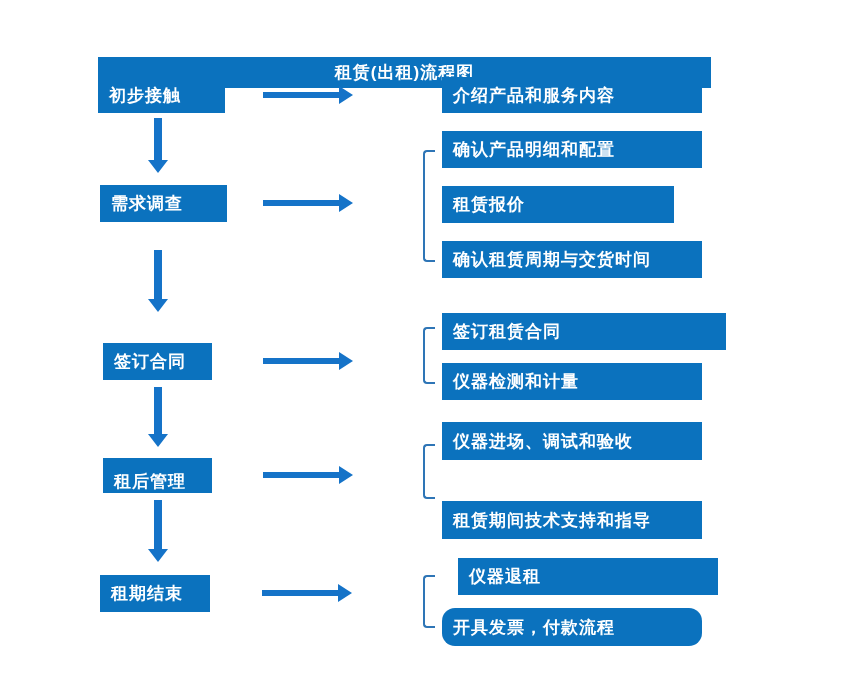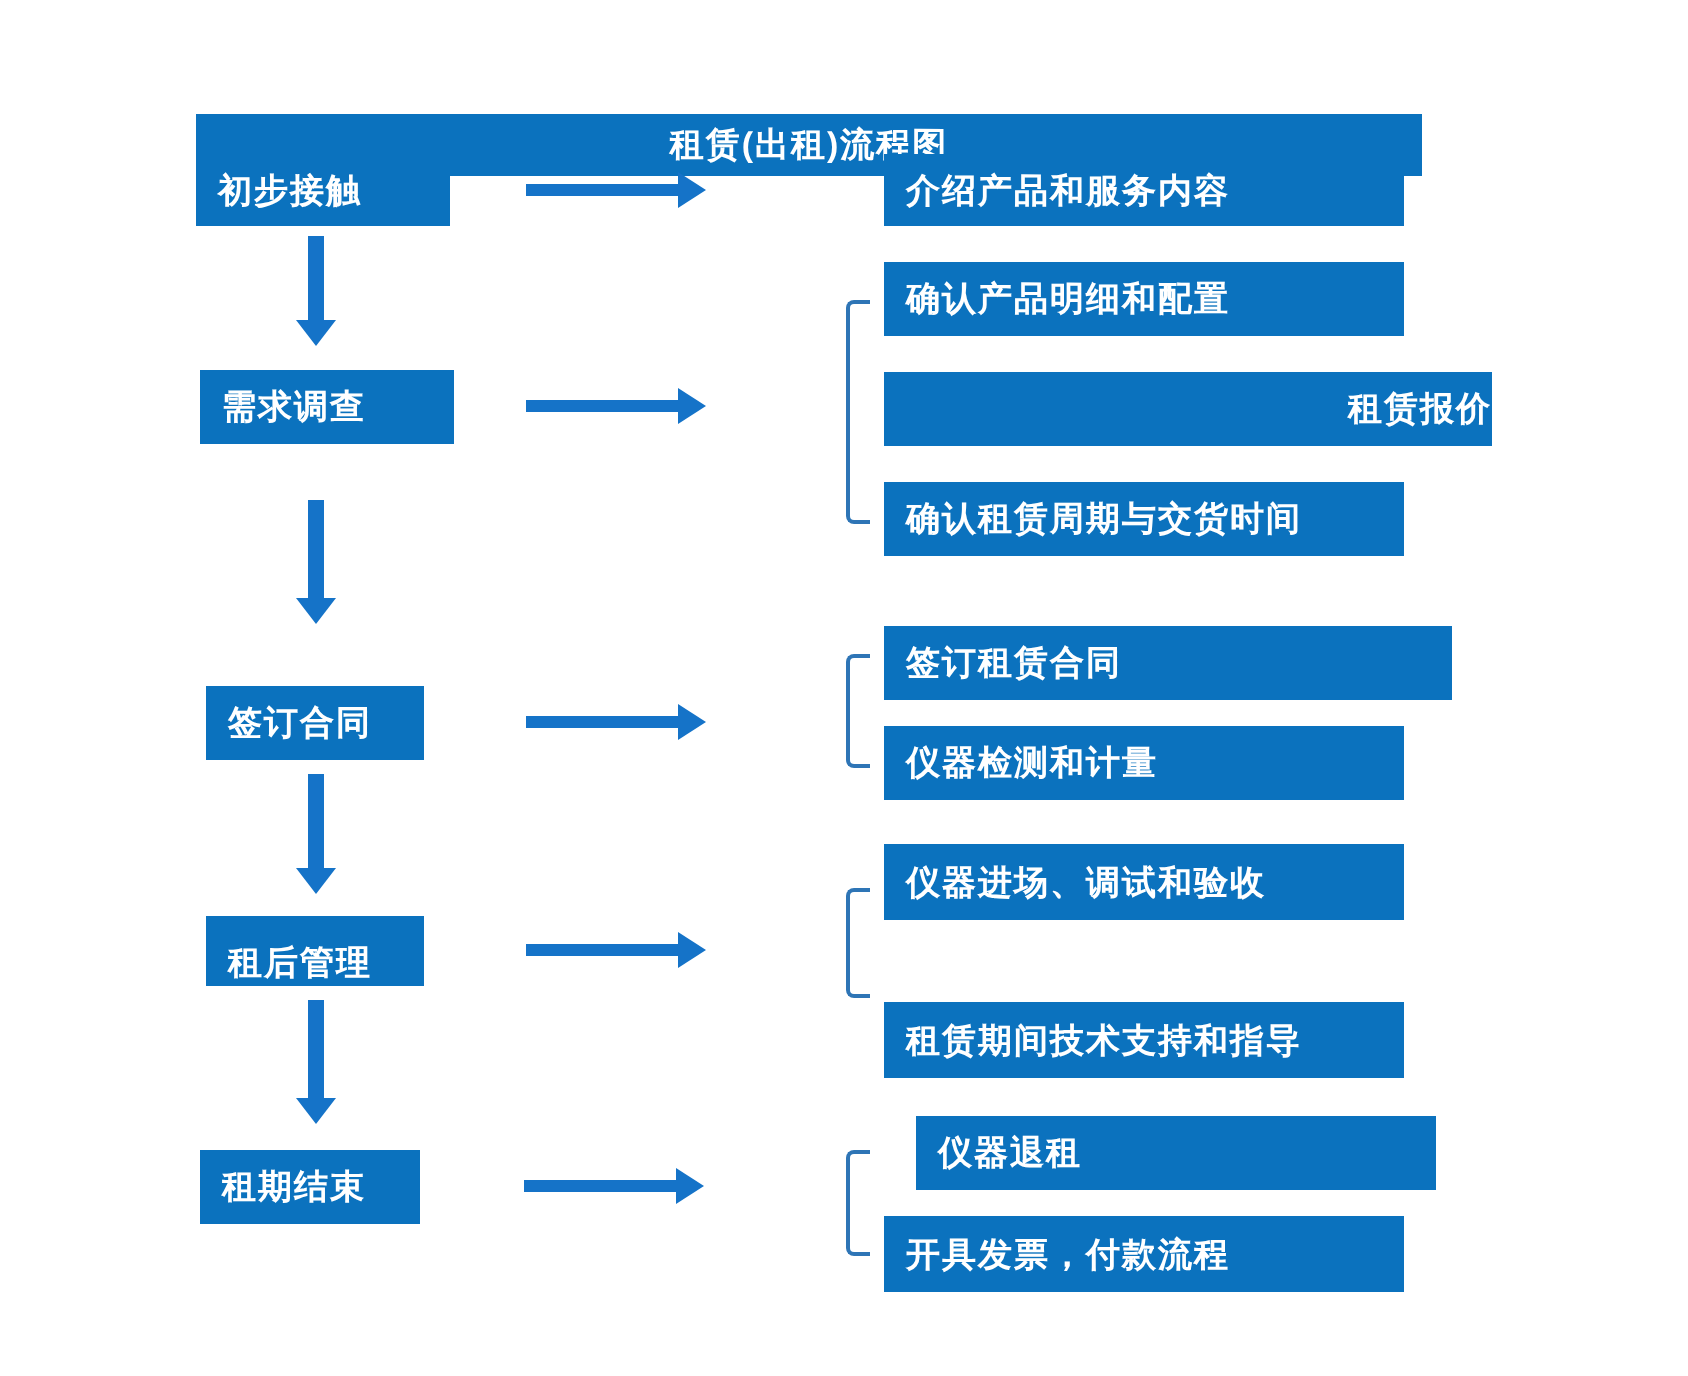--- a/index.html
+++ b/index.html
@@ -64,21 +64,21 @@
     <span>需求调查</span>
   </div>
   <div class="harrow" style="left:263px;top:194px;">
     <div class="shaft"></div>
     <div class="head"></div>
   </div>
   <div class="bracket" style="left:423px;top:150px;height:112px;"></div>
   <div class="bluebox" style="left:442px;top:131px;width:260px;height:37px;">
     <span>确认产品明细和配置</span>
   </div>
-  <div class="bluebox" style="left:442px;top:186px;width:304px;height:37px;justify-content:flex-end;">
+  <div class="bluebox" style="left:442px;top:186px;width:232px;height:37px;">
     <span>租赁报价</span>
   </div>
   <div class="bluebox" style="left:442px;top:241px;width:260px;height:37px;">
     <span>确认租赁周期与交货时间</span>
   </div>
   <div class="varrow" style="left:148px;top:250px;height:62px;">
     <div class="shaft" style="height:49px;"></div>
     <div class="head"></div>
   </div>
 
@@ -124,17 +124,17 @@
     <span>租期结束</span>
   </div>
   <div class="harrow" style="left:262px;top:584px;">
     <div class="shaft"></div>
     <div class="head"></div>
   </div>
   <div class="bracket" style="left:423px;top:575px;height:53px;"></div>
   <div class="bluebox" style="left:442px;top:558px;width:260px;height:37px;margin-left:16px;">
     <span>仪器退租</span>
   </div>
-  <div class="bluebox" style="left:442px;top:608px;width:260px;height:38px;">
+  <div class="bluebox" style="left:442px;top:608px;width:260px;height:38px;border-radius:13px;">
     <span>开具发票，付款流程</span>
   </div>
 
 </div>
 
 </body></html>

